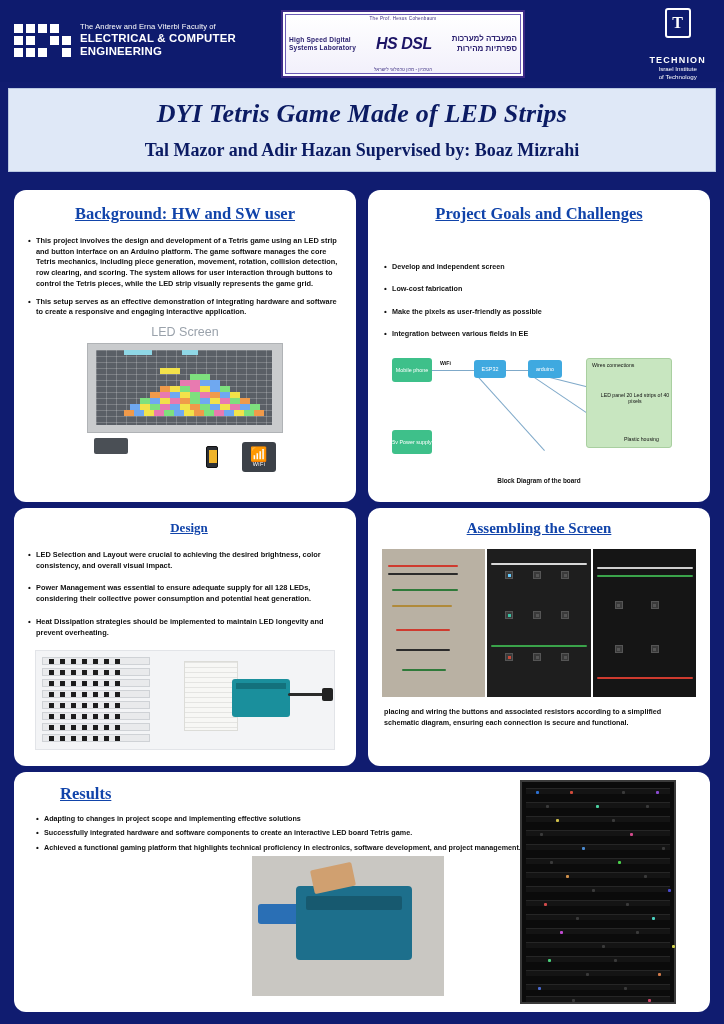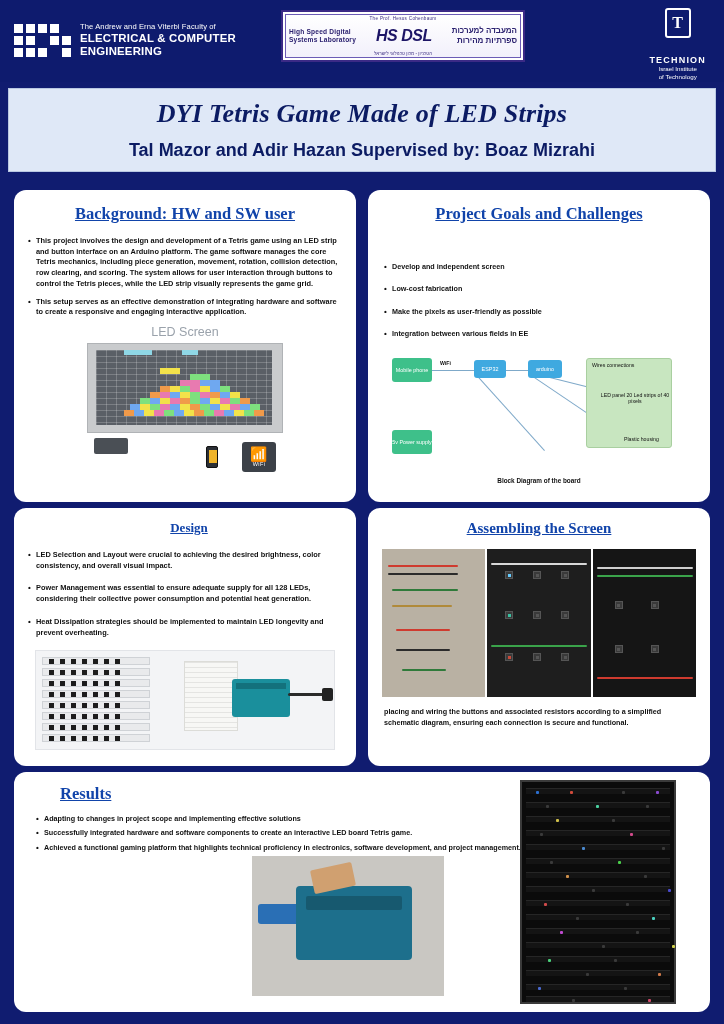--- a/index.html
+++ b/index.html
@@ -37,21 +37,21 @@
   }
   .viterbi-grid i { display: block; width: 9px; height: 9px; background: #ffffff; }
   .viterbi-grid i.off { background: transparent; }
   .viterbi-text { color: #fff; line-height: 1.18; }
   .viterbi-text .l1 { font-size: 7.6px; letter-spacing: .1px; }
   .viterbi-text .l2 { font-size: 11.4px; font-weight: bold; letter-spacing: .2px; }
   .viterbi-text .l3 { font-size: 11.4px; font-weight: bold; letter-spacing: .2px; }
 
   .header-center {
     position: absolute; left: 281px; top: 10px;
-    width: 244px; height: 52px;
+    width: 244px; height: 68px;
     background: #ffffff;
     border: 2px solid #3b2a86;
     padding: 2px;
   }
   .hsdsl-inner {
     width: 100%; height: 100%;
     border: 1px solid #6b5bb5;
     display: flex; flex-direction: column;
     background: linear-gradient(#ffffff, #f2f0fb);
   }
@@ -103,21 +103,21 @@
     display: flex; flex-direction: column;
     align-items: center; justify-content: center;
   }
   .poster-title {
     font-family: "Liberation Serif", serif;
     font-size: 26px; font-weight: bold; color: #0b1b63;
     letter-spacing: .2px;
     font-style: italic;
   }
   .poster-authors {
-    font-family: Liberation Sans, sans-serif;
+    font-family: Liberation Serif, serif;
     font-size: 18px; font-weight: bold; color: #0b1b63;
     margin-top: 11px;
   }
 
   
   .card {
     position: absolute;
     background: #ffffff;
     border-radius: 12px;
   }

